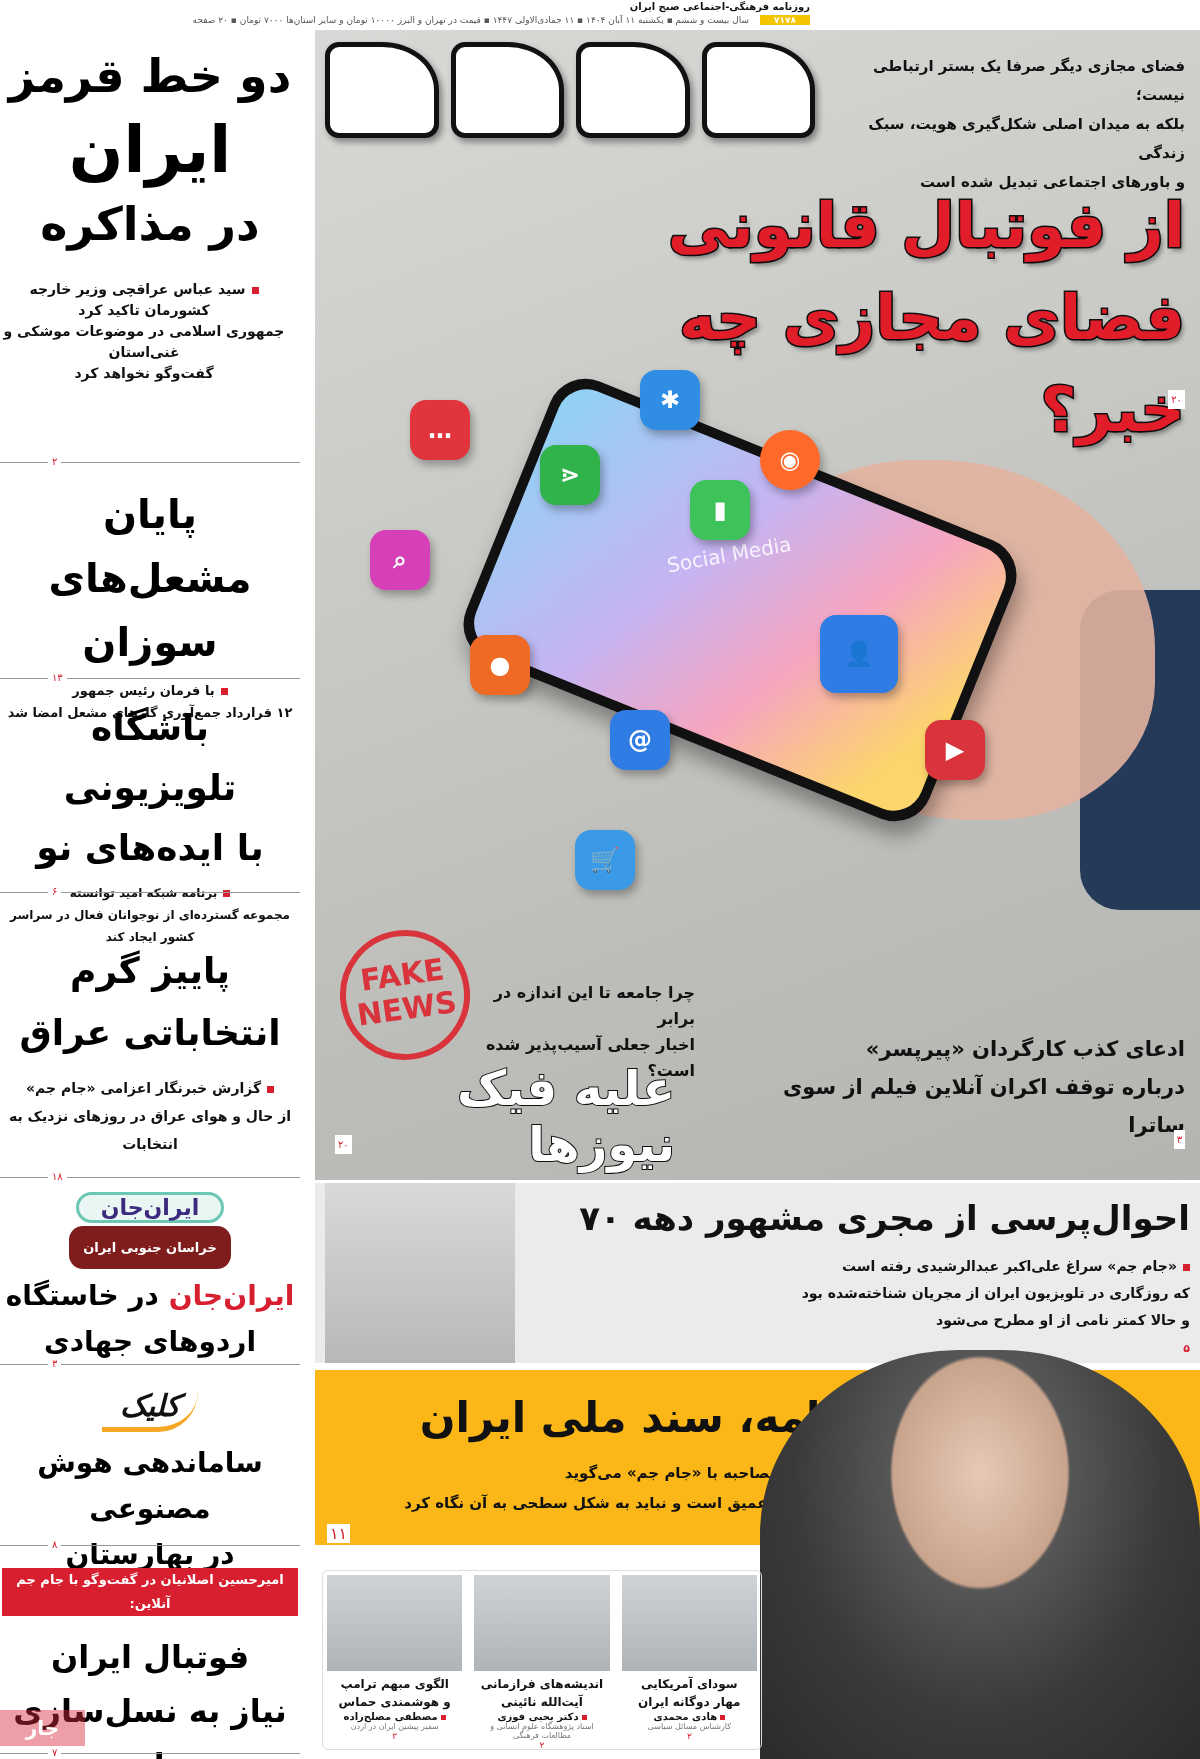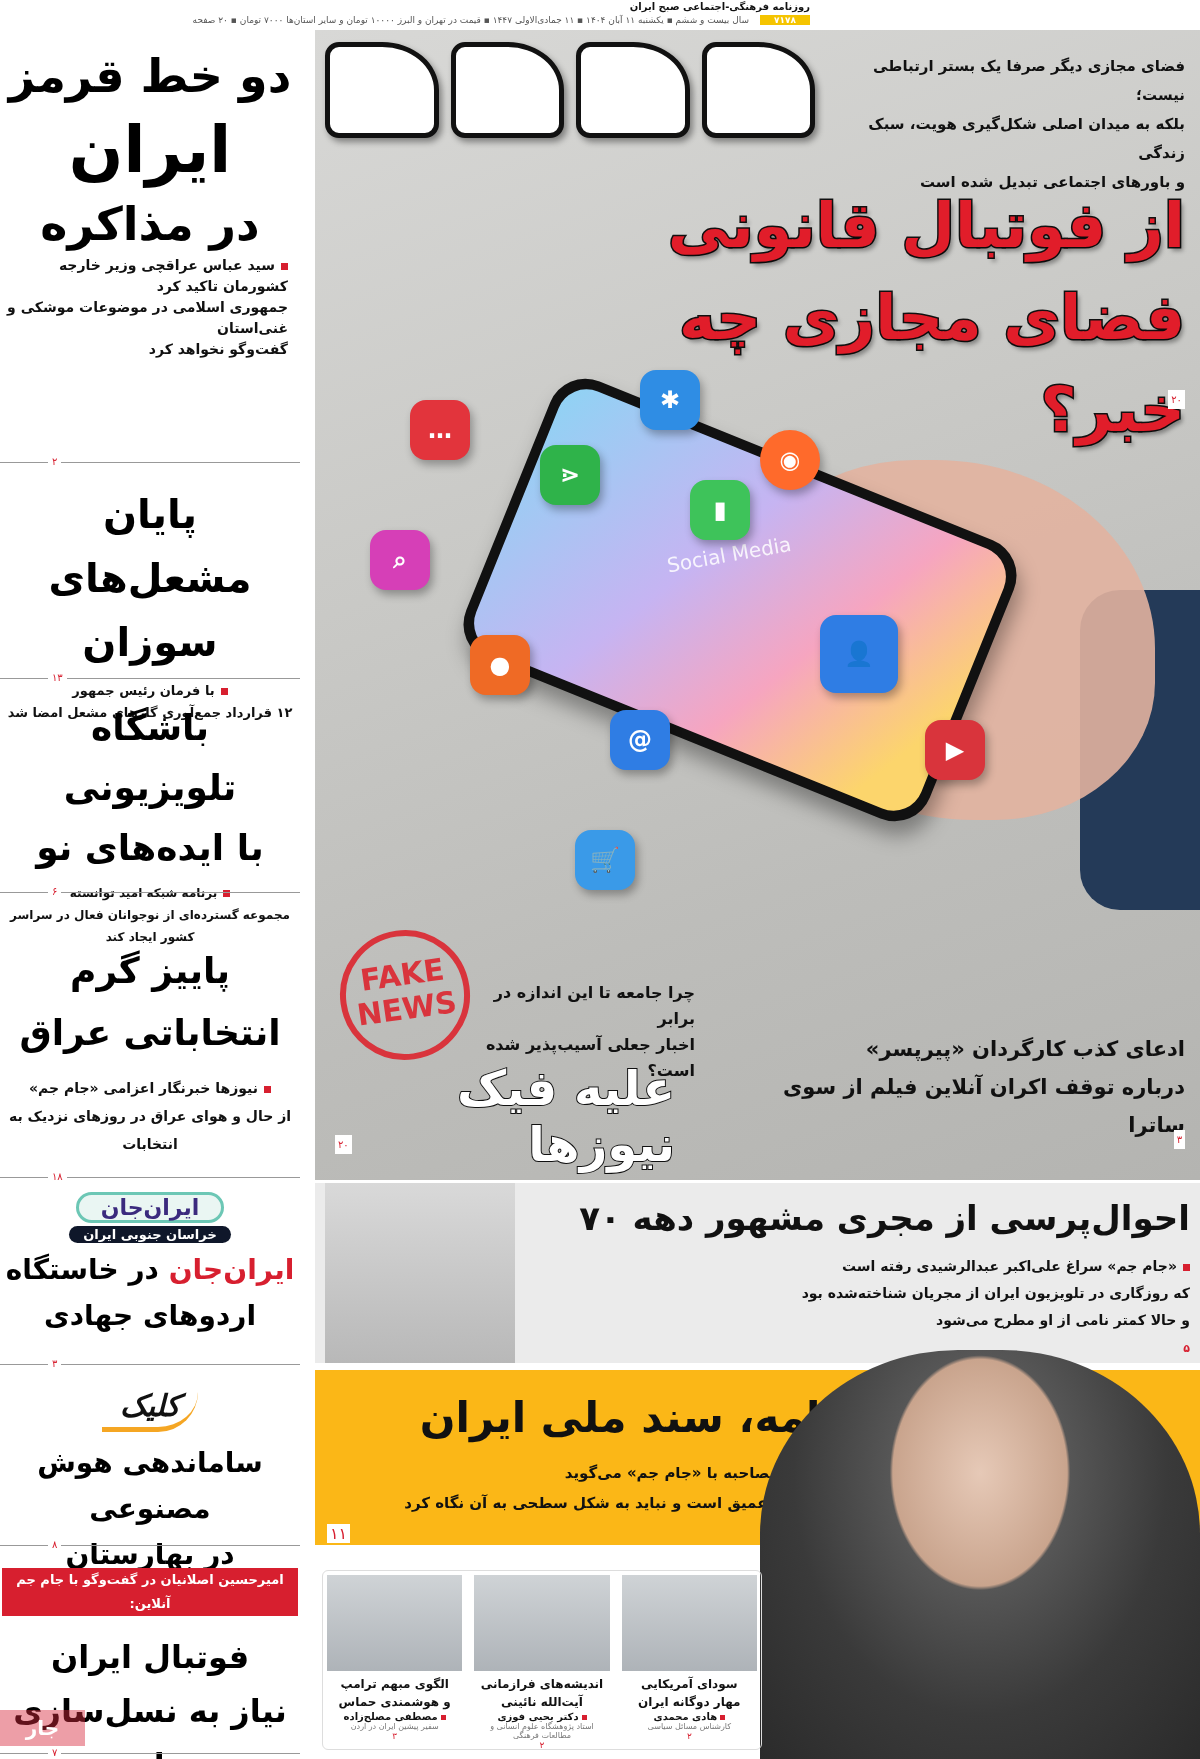--- a/index.html
+++ b/index.html
@@ -67,21 +67,21 @@
   <div class="t2"><span class="issue">۷۱۷۸</span><span>سال بیست و ششم ▪ یکشنبه ۱۱ آبان ۱۴۰۴ ▪ ۱۱ جمادی‌الاولی ۱۴۴۷ ▪ قیمت در تهران و البرز ۱۰۰۰۰ تومان و سایر استان‌ها ۷۰۰۰ تومان ▪ ۲۰ صفحه</span></div>
 </div>
 
 <div id="leftcol" class="abs">
   <div class="lsec" style="top:45px">
     <h2 style="font-size:46px;line-height:62px">
       <div>دو خط قرمز</div>
       <div style="font-size:64px;line-height:86px">ایران</div>
       <div>در مذاکره</div>
     </h2>
-    <p style="text-align:right;padding-right:12px;margin-top:0">
+    <p style="padding-right:12px;margin-top:24px">
       <span class="bullet"></span><span>سید عباس عراقچی وزیر خارجه کشورمان تاکید کرد</span><br>
       <span>جمهوری اسلامی در موضوعات موشکی و غنی‌استان</span><br>
       <span>گفت‌وگو نخواهد کرد</span>
     </p>
   </div>
   <div class="rule" style="top:462px"></div>
   <span class="pref" style="top:462px">۲</span>
 
   <div class="lsec" style="top:482px">
     <h2 style="font-size:40px;line-height:64px">
@@ -108,30 +108,30 @@
   </div>
   <div class="rule" style="top:892px"></div>
   <span class="pref" style="top:892px">۶</span>
 
   <div class="lsec" style="top:940px">
     <h2 style="font-size:36px;line-height:62px">
       <div>پاییز گرم</div>
       <div>انتخاباتی عراق</div>
     </h2>
     <p style="font-size:14px;line-height:28px;margin-top:10px">
-      <span class="bullet"></span><span>نیوزها خبرنگار اعزامی «جام جم»</span><br>
+      <span class="bullet"></span><span>گزارش خبرنگار اعزامی «جام جم»</span><br>
       <span>از حال و هوای عراق در روزهای نزدیک به انتخابات</span>
     </p>
   </div>
   <div class="rule" style="top:1177px"></div>
   <span class="pref" style="top:1177px">۱۸</span>
 
   <div class="lsec" style="top:1192px">
     <div style="display:inline-block;border:3px solid #6cc7b5;border-radius:20px;padding:0 22px;font-size:22px;font-weight:900;color:#3b2a7e;background:#eaf6f3">ایران‌جان</div><br>
-    <div style="display:inline-block;margin-top:3px;border-radius:14px;padding:1px 14px;font-size:13px;font-weight:bold;color:#fff;background:#0f172a">خراسان جنوبی ایران</div>
+    <div style="display:inline-block;margin-top:3px;border-radius:14px;padding:14px 14px;font-size:13px;font-weight:bold;color:#fff;background:#7f1d1d">خراسان جنوبی ایران</div>
     <h2 style="font-size:28px;line-height:46px;margin-top:4px">
       <div><span style="color:#d71f2f">ایران‌جان</span> <span>در خاستگاه</span></div>
       <div>اردوهای جهادی</div>
     </h2>
   </div>
   <div class="rule" style="top:1364px"></div>
   <span class="pref" style="top:1364px">۳</span>
 
   <div class="lsec" style="top:1385px">
     <div style="font-size:30px;font-style:italic;font-weight:bold;color:#111;border-bottom:5px solid #f5a623;display:inline-block;padding:0 18px;line-height:42px;border-radius:0 0 40px 0">کلیک</div>

